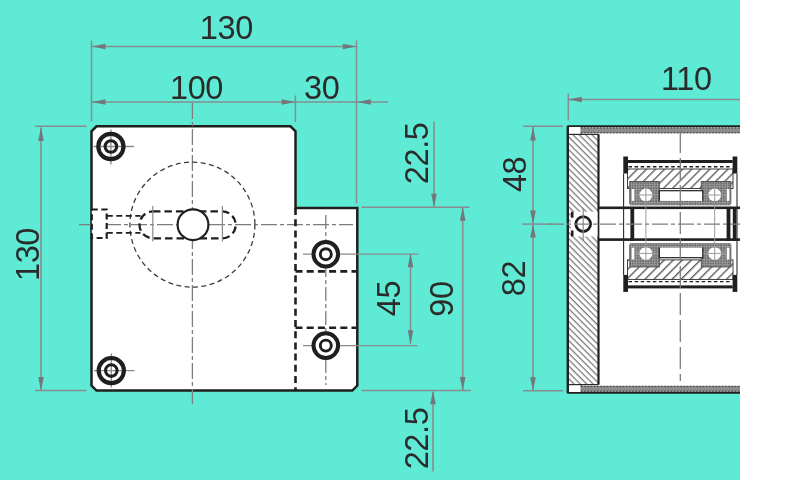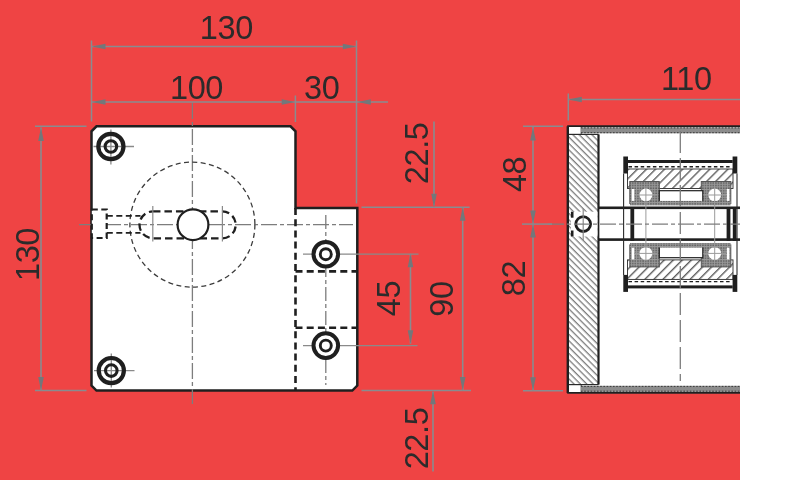--- a/index.html
+++ b/index.html
@@ -1,16 +1,16 @@
 <!DOCTYPE html>
 <html><head>
 <meta charset="utf-8">
 <style>
   html,body{margin:0;padding:0;background:#ffffff;}
-  .wrap{width:740px;height:480px;position:relative;overflow:hidden;background:#ef4444;}
+  .wrap{width:740px;height:480px;position:relative;overflow:hidden;background:#5eead4;}
   text{font-family:"Liberation Sans",sans-serif;fill:#2b2b2b;}
 </style>
 </head>
 <body>
 <div class="wrap">
 <svg width="800" height="480" viewBox="0 0 800 480">
 <defs>
   <pattern id="hw" width="4.5" height="4.5" patternUnits="userSpaceOnUse" patternTransform="rotate(45)">
     <rect width="4.5" height="4.5" fill="#ffffff"></rect>
     <rect y="0" width="4.5" height="1.3" fill="#7d7d7d"></rect>

